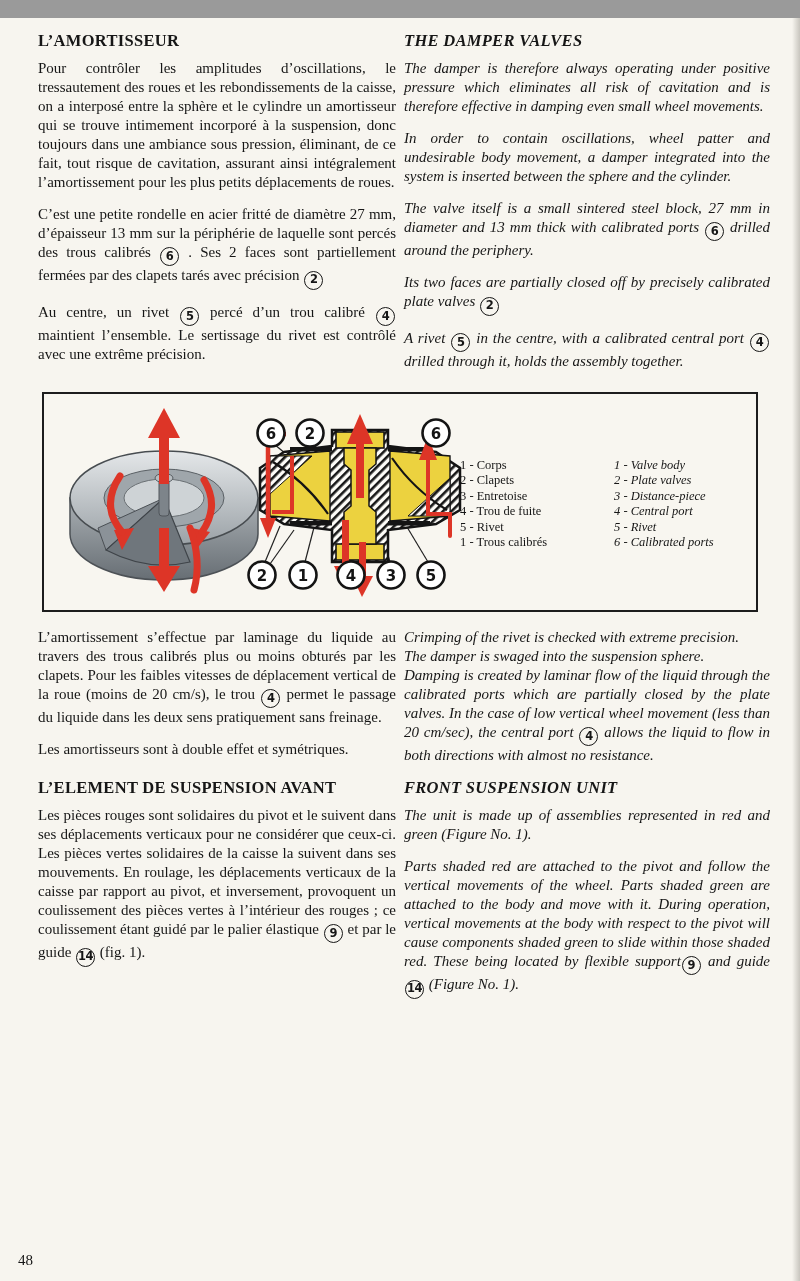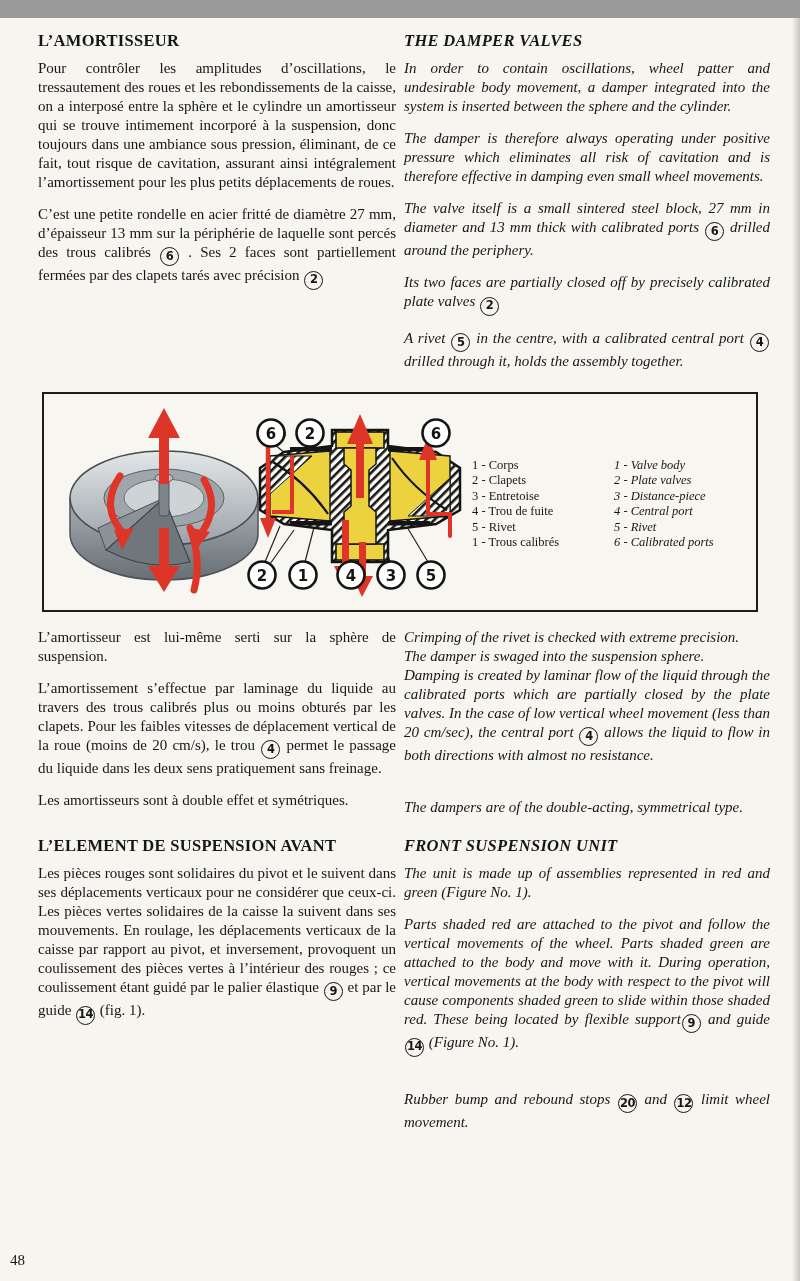--- a/index.html
+++ b/index.html
@@ -54,42 +54,43 @@
     border:2px solid #1d1d1d;
     box-sizing:border-box;
     background:#f8f6f0;
   }
   .figure svg{position:absolute;left:0;top:0;}
   .legend{
     position:absolute;top:64px;
     font-size:12.5px;line-height:15.5px;
     white-space:nowrap;
   }
-  .legend.fr-leg{left:428px;font-style:normal;}
+  .legend.fr-leg{left:416px;font-style:normal;}
   .legend.en-leg{left:570px;font-style:italic;font-family:Liberation Serif, serif;}
   .pageno{
-    position:absolute;left:10px;top:1234px;
+    position:absolute;left:18px;top:1234px;
     font-size:15px;font-style:normal;
   }
 </style>
 </head>
 <body>
 
 <div class="page">
 
   <div class="cols top">
     <div class="fr">
       <h2>L’AMORTISSEUR</h2>
       <p>Pour contrôler les amplitudes d’oscillations, le tressautement des roues et les rebondissements de la caisse, on a interposé entre la sphère et le cylindre un amortisseur qui se trouve intimement incorporé à la suspension, donc toujours dans une ambiance sous pression, éliminant, de ce fait, tout risque de cavitation, assurant ainsi intégralement l’amortissement pour les plus petits déplacements de roues.</p>
       <p>C’est une petite rondelle en acier fritté de diamètre 27 mm, d’épaisseur 13 mm sur la périphérie de laquelle sont percés des trous calibrés <span class="circ">6</span> . Ses 2 faces sont partiellement fermées par des clapets tarés avec précision <span class="circ">2</span></p>
+      <p>Au centre, un rivet <span class="circ">5</span> percé d’un trou calibré <span class="circ">4</span> maintient l’ensemble. Le sertissage du rivet est contrôlé avec une extrême précision.</p>
     </div>
     <div class="en">
       <h2>THE DAMPER VALVES</h2>
+      <p>The damper is therefore always operating under positive pressure which eliminates all risk of cavitation and is therefore effective in damping even small wheel movements.</p>
       <p>In order to contain oscillations, wheel patter and undesirable body movement, a damper integrated into the system is inserted between the sphere and the cylinder.</p>
-      <p>The damper is therefore always operating under positive pressure which eliminates all risk of cavitation and is therefore effective in damping even small wheel movements.</p>
       <p>The valve itself is a small sintered steel block, 27 mm in diameter and 13 mm thick with calibrated ports <span class="circ">6</span> drilled around the periphery.</p>
       <p>Its two faces are partially closed off by precisely calibrated plate valves <span class="circ">2</span></p>
       <p>A rivet <span class="circ">5</span> in the centre, with a calibrated central port <span class="circ">4</span> drilled through it, holds the assembly together.</p>
     </div>
   </div>
 
   <div class="figure">
     <svg width="712" height="216" viewBox="0 0 712 216">
       <defs>
         <pattern id="hatch" patternUnits="userSpaceOnUse" width="6" height="6" patternTransform="rotate(45)">
@@ -217,39 +218,36 @@
       <div>2 - Plate valves</div>
       <div>3 - Distance-piece</div>
       <div>4 - Central port</div>
       <div>5 - Rivet</div>
       <div>6 - Calibrated ports</div>
     </div>
   </div>
 
   <div class="cols">
     <div class="fr">
-      <p>L’amortisseur est lui-même serti sur la sphère de suspension.</p>
       <p>L’amortissement s’effectue par laminage du liquide au travers des trous calibrés plus ou moins obturés par les clapets. Pour les faibles vitesses de déplacement vertical de la roue (moins de 20 cm/s), le trou <span class="circ">4</span> permet le passage du liquide dans les deux sens pratiquement sans freinage.</p>
       <p>Les amortisseurs sont à double effet et symétriques.</p>
     </div>
     <div class="en">
       <p class="tight">Crimping of the rivet is checked with extreme precision.</p>
       <p class="tight">The damper is swaged into the suspension sphere.</p>
       <p class="tight">Damping is created by laminar flow of the liquid through the calibrated ports which are partially closed by the plate valves. In the case of low vertical wheel movement (less than 20 cm/sec), the central port <span class="circ">4</span> allows the liquid to flow in both directions with almost no resistance.</p>
-      <p class="gap-top">The dampers are of the double-acting, symmetrical type.</p>
     </div>
   </div>
 
   <div class="cols" style="margin-top:6px">
     <div class="fr">
       <h2>L’ELEMENT DE SUSPENSION AVANT</h2>
       <p>Les pièces rouges sont solidaires du pivot et le suivent dans ses déplacements verticaux pour ne considérer que ceux-ci. Les pièces vertes solidaires de la caisse la suivent dans ses mouvements. En roulage, les déplacements verticaux de la caisse par rapport au pivot, et inversement, provoquent un coulissement des pièces vertes à l’intérieur des rouges ; ce coulissement étant guidé par le palier élastique <span class="circ">9</span> et par le guide <span class="circ">14</span> (fig. 1).</p>
     </div>
     <div class="en">
       <h2>FRONT SUSPENSION UNIT</h2>
       <p>The unit is made up of assemblies represented in red and green  (Figure No. 1).</p>
       <p>Parts shaded red are attached to the pivot and follow the vertical movements of the wheel.  Parts shaded green are attached to the body and move with it.  During operation, vertical movements at the body with respect to the pivot will cause components shaded green to slide within those shaded red.  These being located by flexible support<span class="circ">9</span> and guide <span class="circ">14</span> (Figure No. 1).</p>
-      <p class="gap-top">Rubber bump and rebound stops <span class="circ">20</span> and <span class="circ">12</span> limit wheel movement.</p>
     </div>
   </div>
 
   <div class="pageno">48</div>
 </div>
 
 </body></html>

